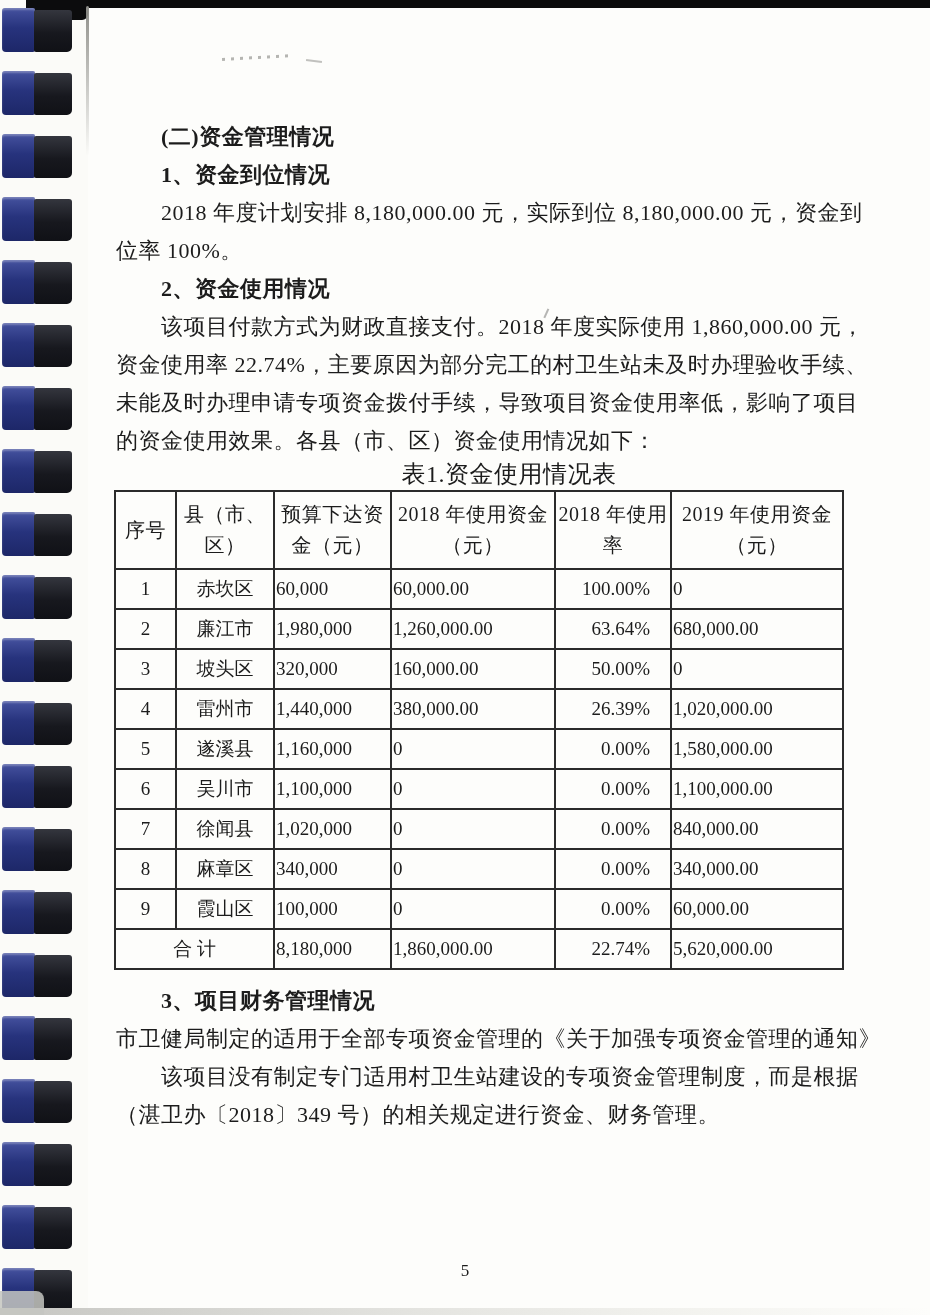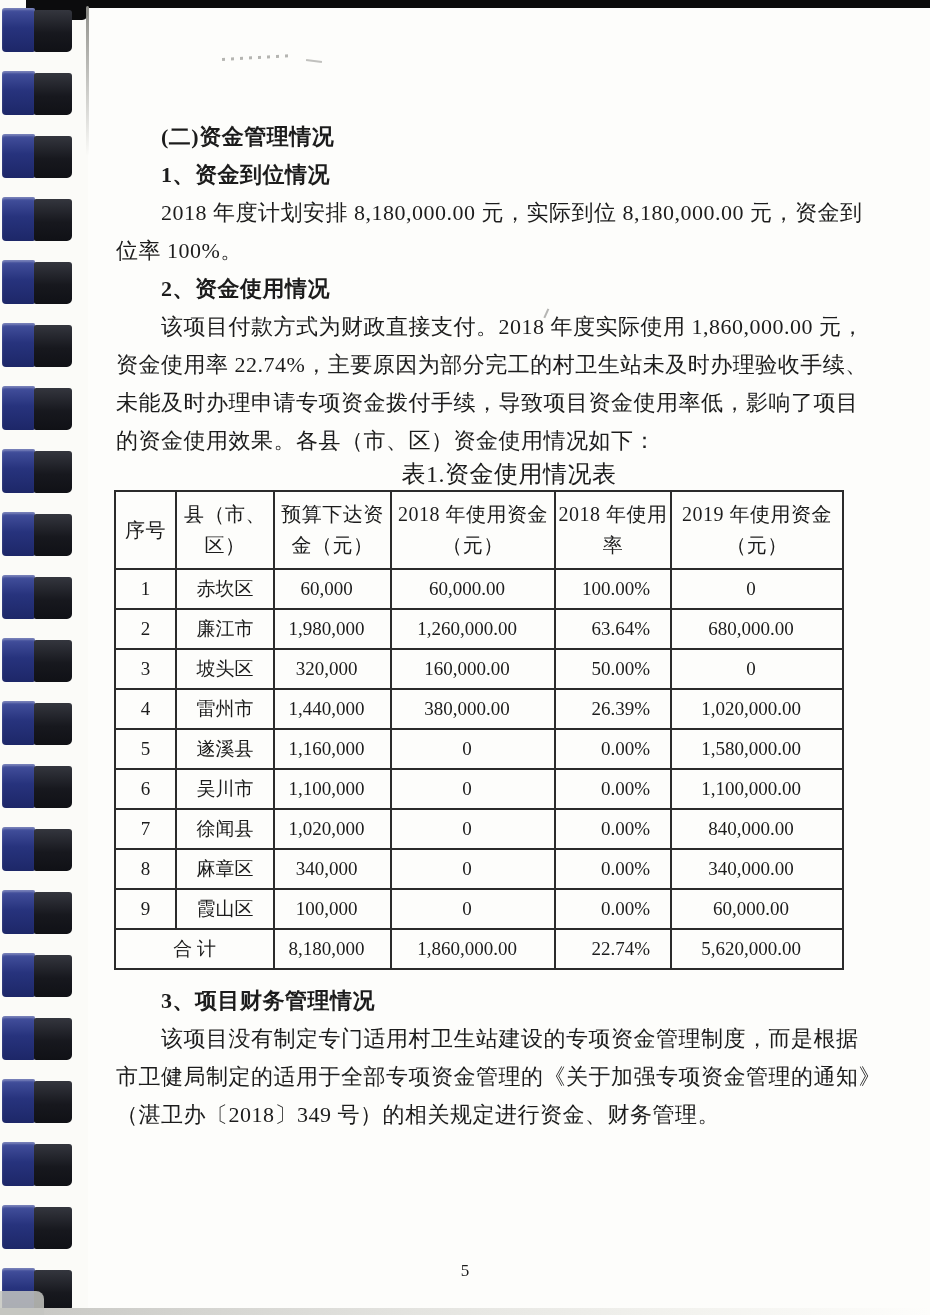--- a/index.html
+++ b/index.html
@@ -39,21 +39,21 @@
   .mt-sm{margin-top:6px;}
   .mt-md{margin-top:12px;}
   .caption{height:30px;line-height:28px;font-size:24px;text-align:center;position:relative;left:28px;letter-spacing:.5px;}
   
   table{border-collapse:collapse;table-layout:fixed;width:728px;margin-left:-2px;}
   th,td{border:2px solid #2b2b2b;overflow:hidden;}
   thead th{height:74px;font-size:20px;font-weight:normal;text-align:center;vertical-align:middle;
     white-space:pre-line;line-height:31px;letter-spacing:.5px;}
   tbody td{height:36px;font-size:19px;line-height:36px;}
   td.c{text-align:center;}
-  td.r{text-align:center;padding-right:13px;}
+  td.r{text-align:left;padding-right:13px;}
   td.rr{text-align:right;padding-right:20px;}
   .pagenum{position:absolute;left:0;top:1256px;width:930px;height:30px;line-height:30px;
     text-align:center;font-size:17px;}
 </style>
 </head>
 <body>
 
 <div class="paper"></div>
 
 <div class="scan-top-strip"></div>
@@ -268,22 +268,22 @@
           <td class="r">8,180,000</td>
           <td class="r">1,860,000.00</td>
           <td class="rr">22.74%</td>
           <td class="r">5,620,000.00</td>
         </tr>
       </tbody>
   </table>
 
   <div class="line ind bold mt-md">3、项目财务管理情况</div>
   <div>
+      <div class="line">市卫健局制定的适用于全部专项资金管理的《关于加强专项资金管理的通知》</div>
       <div class="line ind">该项目没有制定专门适用村卫生站建设的专项资金管理制度，而是根据</div>
-      <div class="line">市卫健局制定的适用于全部专项资金管理的《关于加强专项资金管理的通知》</div>
       <div class="line">（湛卫办〔2018〕349 号）的相关规定进行资金、财务管理。</div>
     </div>
 </div>
 
 <div class="pagenum">5</div>
 
 <div class="scan-bottom"></div>
 <div class="scan-bottom-left"></div>
 
 </body></html>

